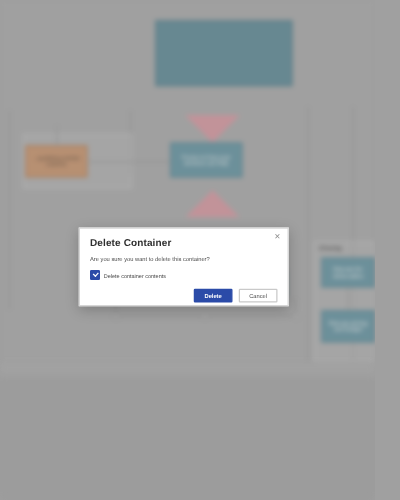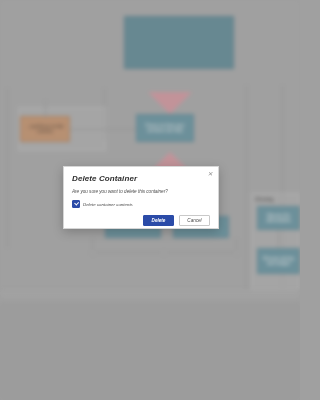--- a/index.html
+++ b/index.html
@@ -122,29 +122,28 @@
     position: absolute;
     left: 0; top: 0;
     width: 300px; height: 400px;
     background: rgba(160,160,160,0.26);
   }
 
   
   #dialog {
     position: absolute;
     left: 63px;
-    top: 166px;
-    width: 156px;
+    top: 182px;
+    width: 168px;
     height: 63px;
     background: #ffffff;
     border: 1px solid #d6d6d6;
     box-shadow: 0 3px 10px rgba(0,0,0,0.22);
     box-sizing: border-box;
     padding: 6px 8px 0 8px;
-    font-style: italic;
   }
 
   #dialog-close {
     position: absolute;
     right: 4px;
     top: 3px;
     width: 8px;
     height: 8px;
     font-size: 6px;
     line-height: 8px;

